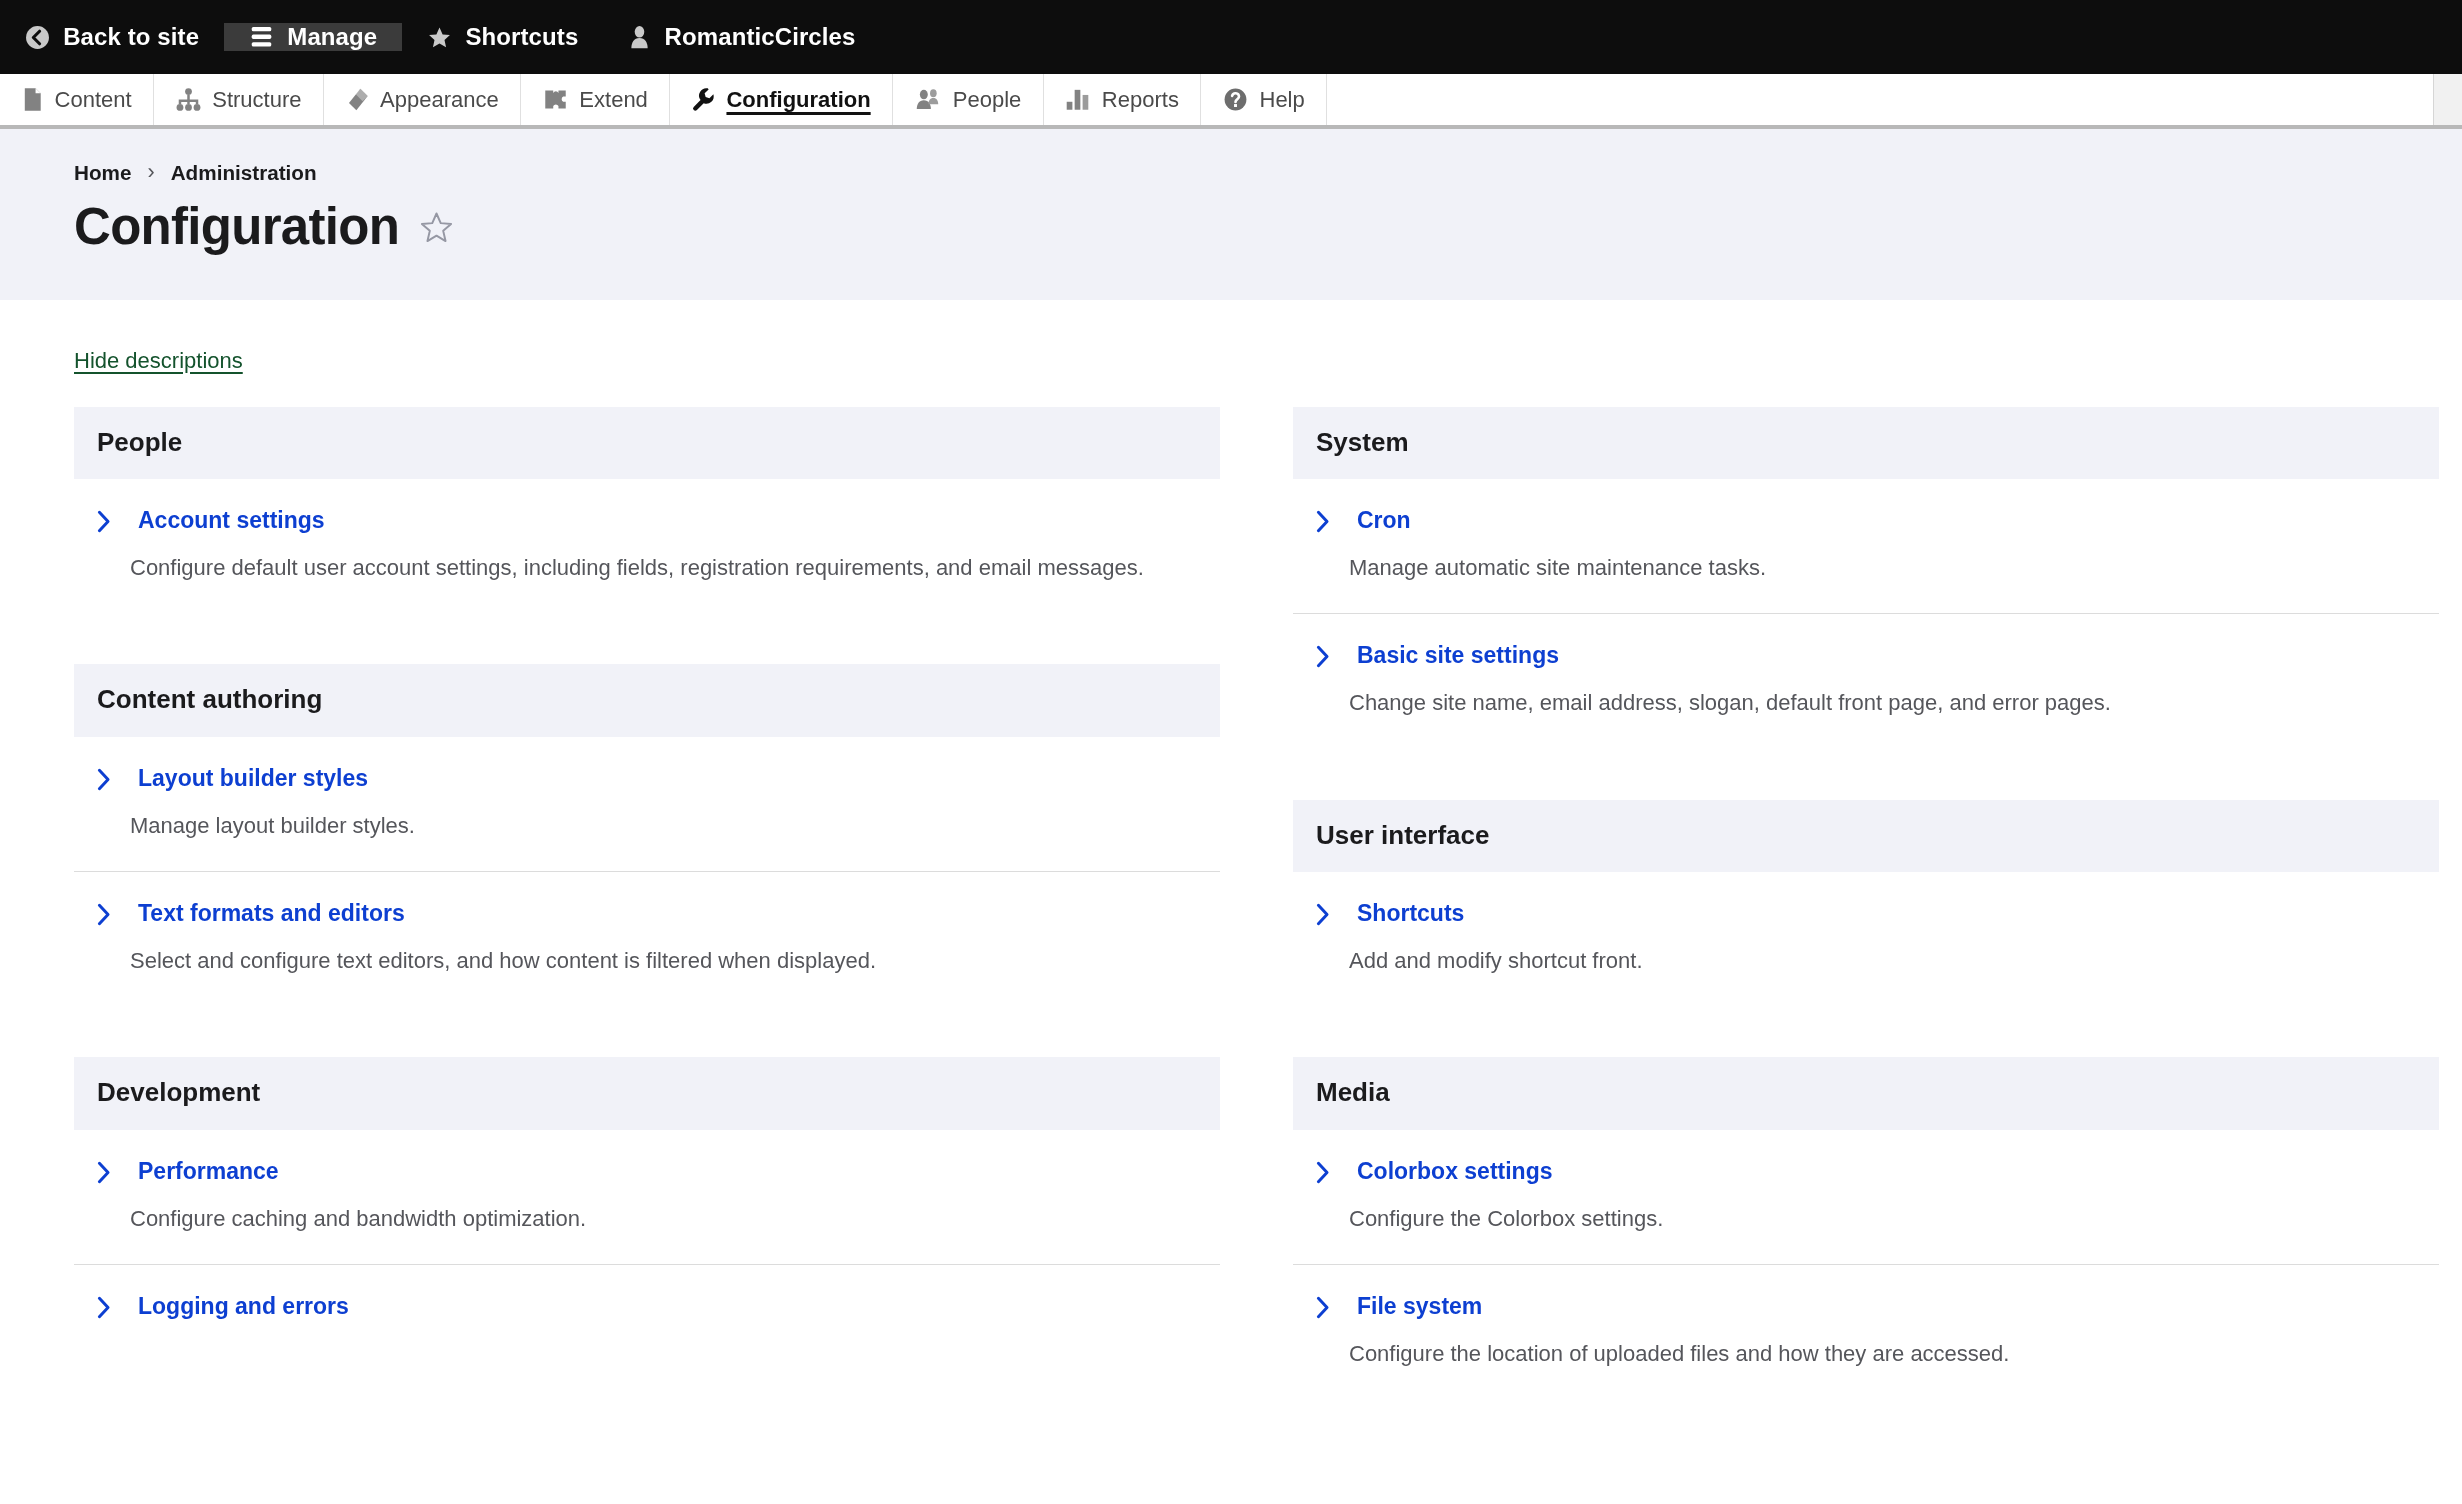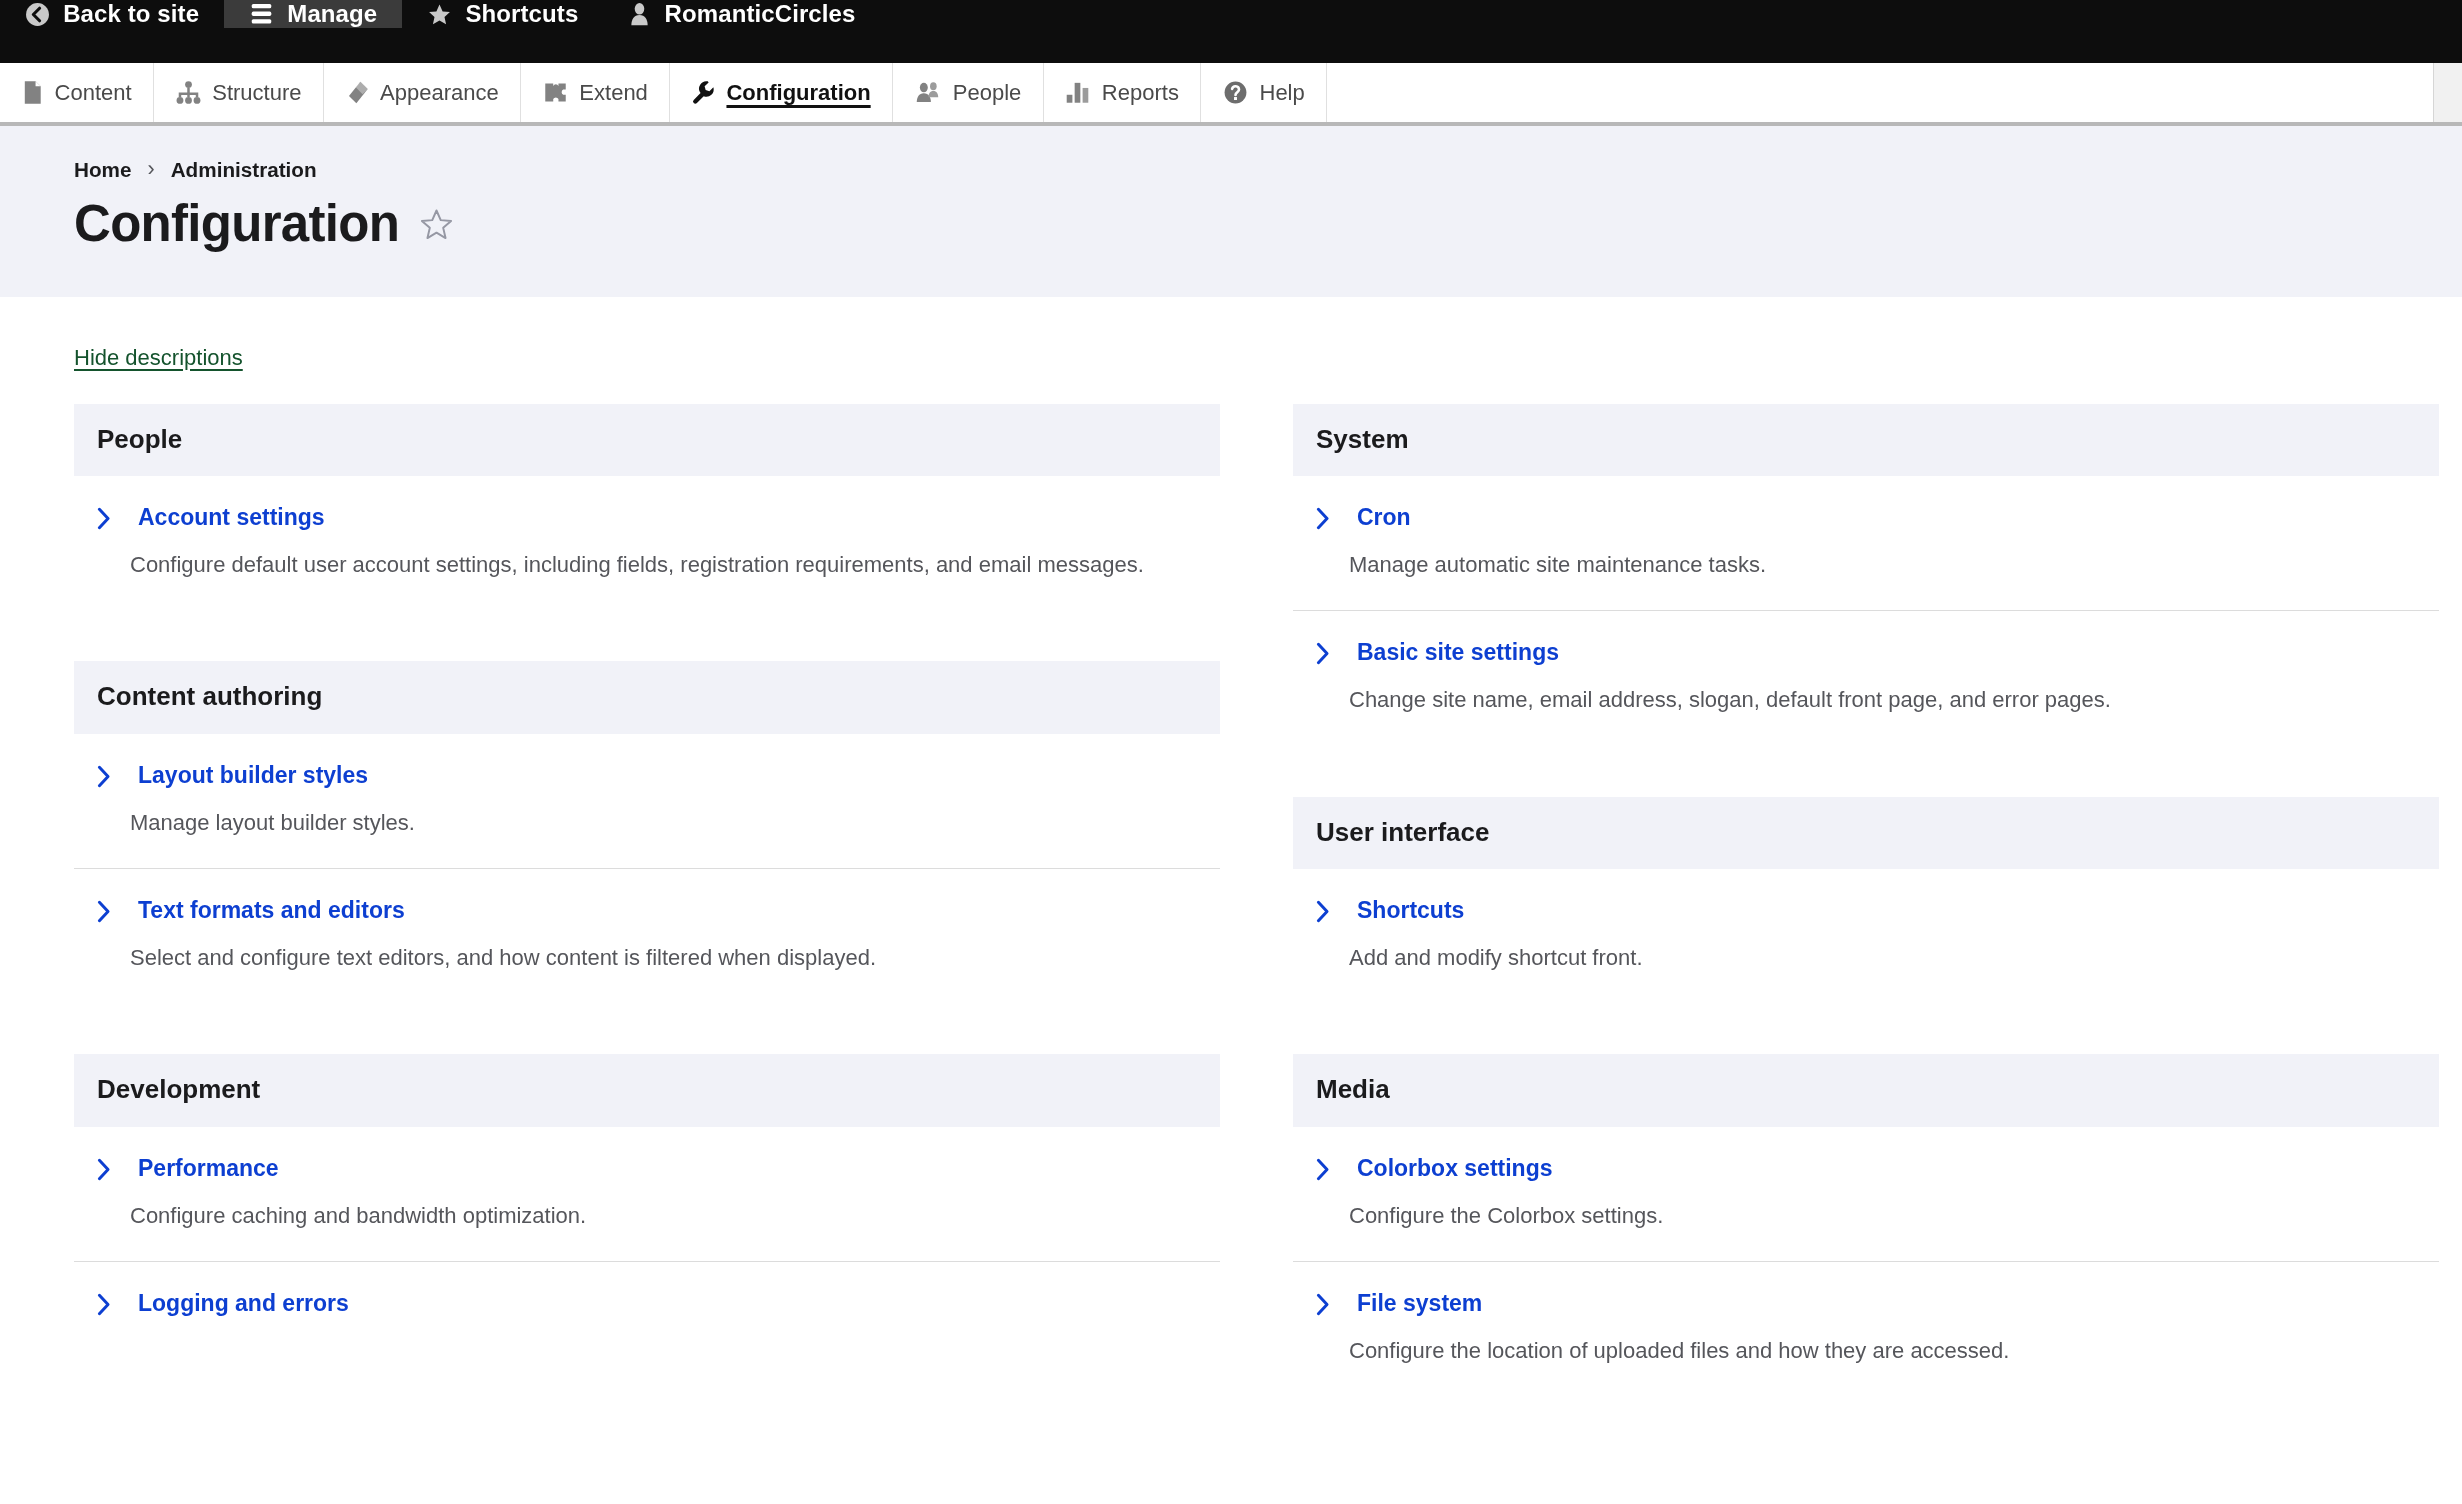--- a/index.html
+++ b/index.html
@@ -7,44 +7,44 @@
   html, body {
     width: 2462px;
     height: 1505px;
     overflow: hidden;
     background: #ffffff;
     font-family: "Liberation Sans", sans-serif;
   }
 
   
   .toolbar {
-    height: 63px;
+    height: 74px;
     background: #0d0d0d;
     display: flex;
-    align-items: flex-start;
+    align-items: center;
     position: relative;
   }
   .tb-item {
     display: flex;
     align-items: center;
     gap: 13.2px;
     padding: 0 25px;
     color: #ffffff;
     font-size: 24px;
     font-weight: 700;
     letter-spacing: 0.1px;
     white-space: nowrap;
     cursor: pointer;
   }
   .tb-item.active { background: #3b3b3b; }
   .tb-icon { display: flex; align-items: center; justify-content: center; }
 
   
   .adminnav {
-    height: 63px;
+    height: 55px;
     background: #ffffff;
     display: flex;
     align-items: stretch;
     border-bottom: 4.1px solid #b8b8b8;
     position: relative;
   }
   .adminnav::after {
     content: "";
     position: absolute;
     right: 0; top: 0; bottom: 0;

